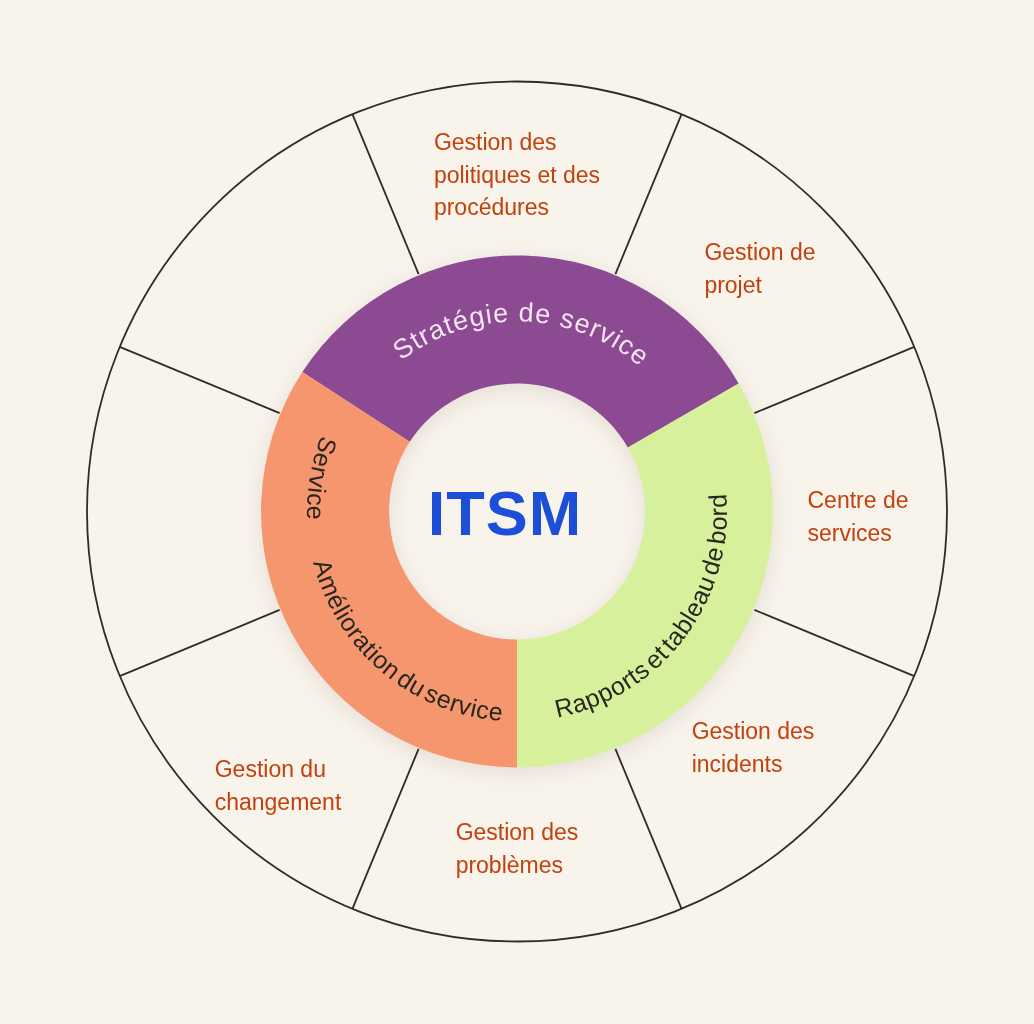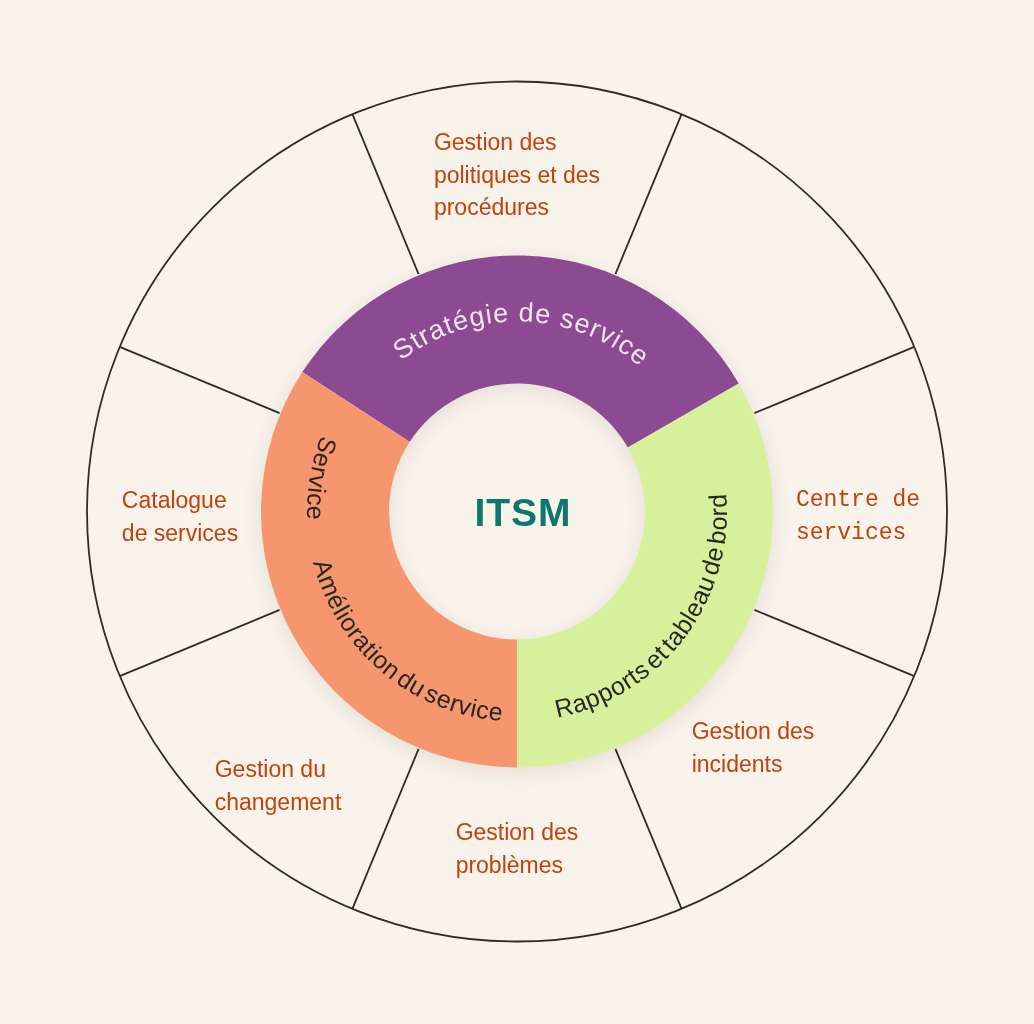--- a/index.html
+++ b/index.html
@@ -40,27 +40,27 @@
     transform: translate(-50%, -50%);
     white-space: pre-line;
     text-align: left;
     font-size: 23px;
     line-height: 1.42;
     color: #c2410c;
   }
 
   .center-label {
     position: absolute;
-    left: 523px;
+    left: 505px;
     top: 513px;
     transform: translate(-50%, -50%);
-    font-size: 39px;
+    font-size: 63px;
     font-weight: bold;
     letter-spacing: 1px;
-    color: #0f766e;
+    color: #1d4ed8;
   }
 </style>
 </head>
 <body>
 
 <div class="stage">
 
   <svg width="1034" height="1024" viewBox="0 0 1034 1024">
     <defs>
 
@@ -103,32 +103,32 @@
 
     <text class="arc-text-dark tight" text-anchor="middle">
       <textPath href="#arc-rapports" startOffset="50%">Rapports et tableau de bord</textPath>
     </text>
   </svg>
 
   <div class="outer-label" style="left:517px; top:175px;">Gestion des
 politiques et des
 procédures</div>
 
+  <div class="outer-label" style="left:760px; top:269px;">Gestion de
+projet</div>
 
-  <div class="outer-label" style="left:858px; top:517px;font-family:Liberation Mono, monospace;">Centre de
+  <div class="outer-label" style="left:858px; top:517px;">Centre de
 services</div>
 
   <div class="outer-label" style="left:753px; top:748px;">Gestion des
 incidents</div>
 
   <div class="outer-label" style="left:517px; top:849px;">Gestion des
 problèmes</div>
 
   <div class="outer-label" style="left:278px; top:746px;margin-top:40px;">Gestion du
 changement</div>
 
-  <div class="outer-label" style="left:180px; top:517px;">Catalogue
-de services</div>
 
 
   <div class="center-label">ITSM</div>
 
 </div>
 
 </body></html>

